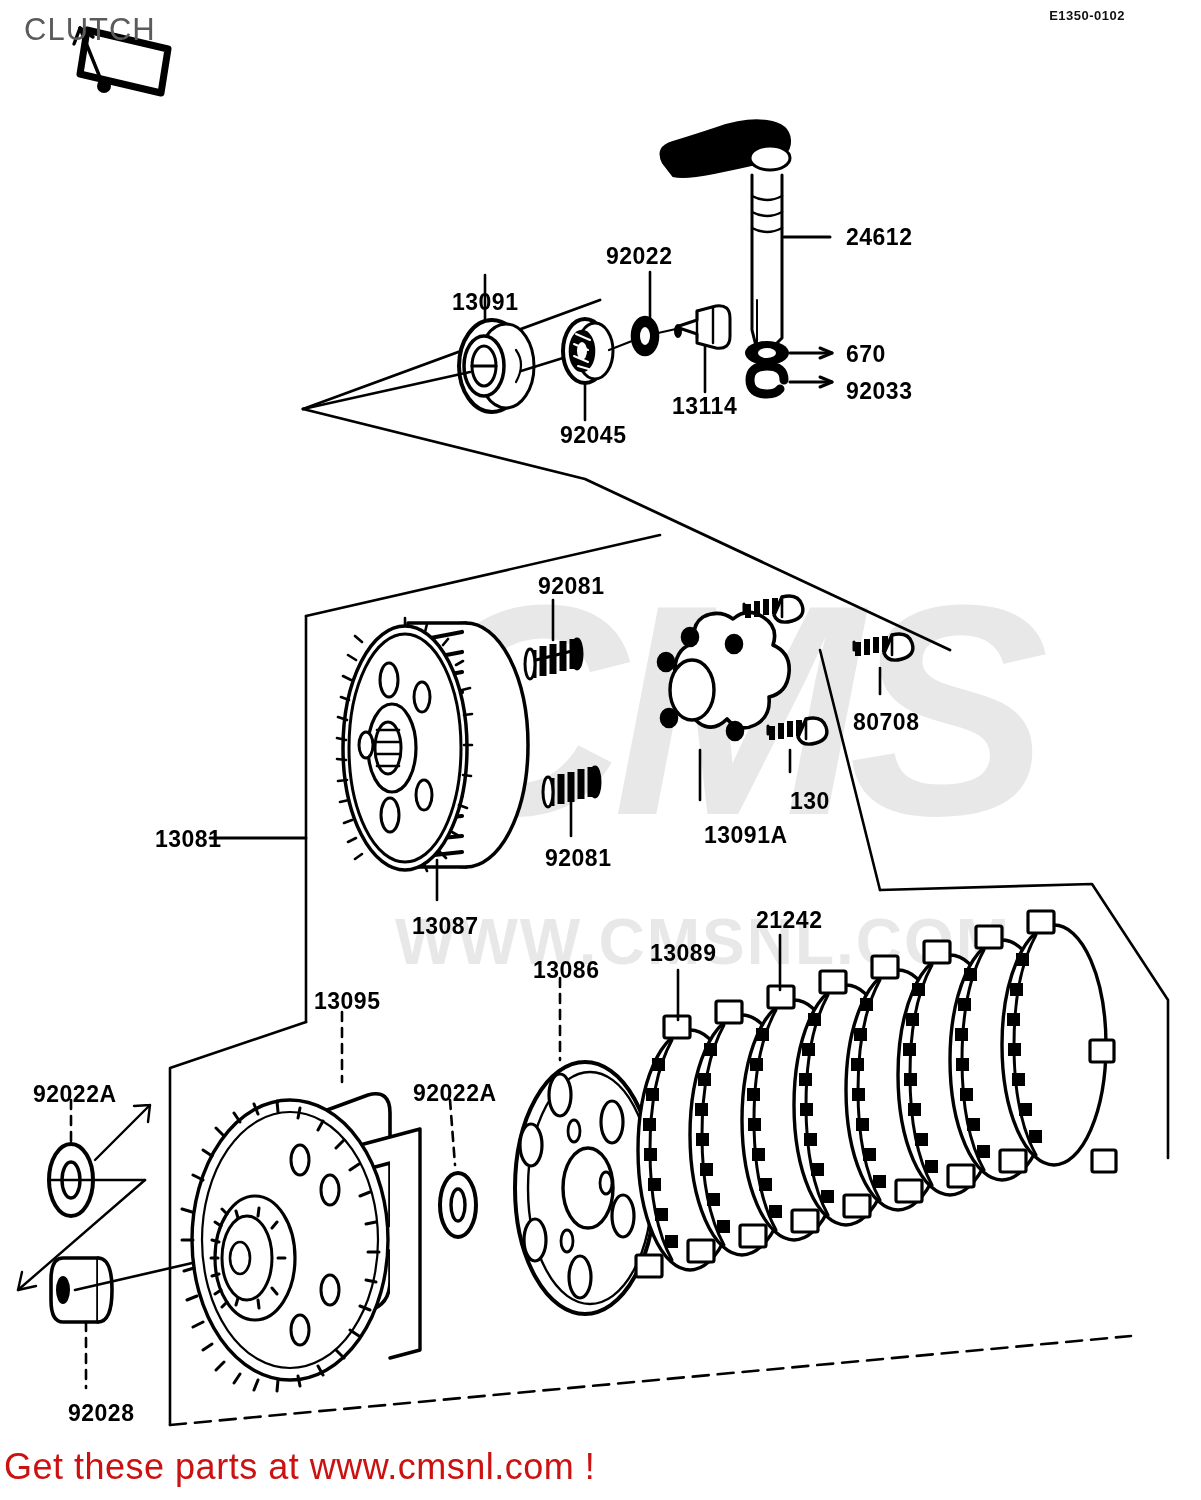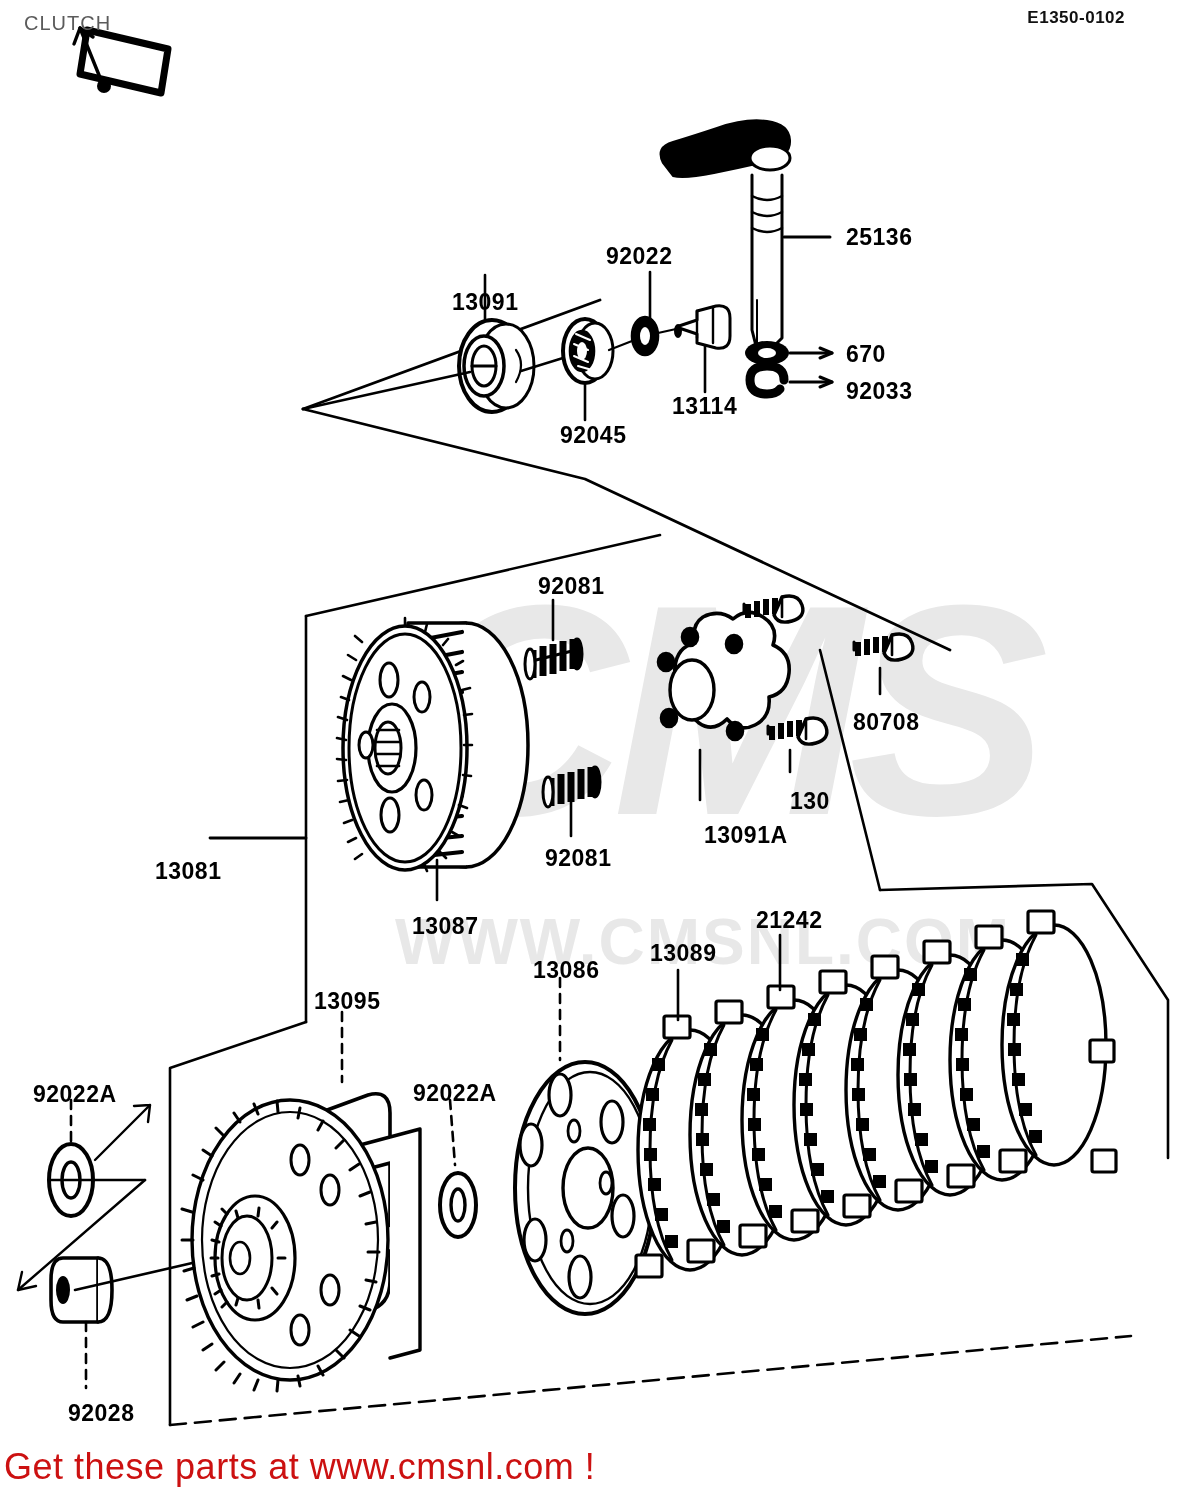--- a/index.html
+++ b/index.html
@@ -3,23 +3,23 @@
 <meta charset="utf-8">
 <style>
   html,body{margin:0;padding:0;background:#ffffff;}
   body{width:1201px;height:1500px;position:relative;overflow:hidden;
        font-family:"Liberation Sans",sans-serif;color:#000;}
   #stage{position:absolute;left:0;top:0;width:1201px;height:1500px;}
   #stage svg{position:absolute;left:0;top:0;}
   .lbl{position:absolute;font-family:"Liberation Sans",sans-serif;
        font-weight:bold;font-size:23px;letter-spacing:0.5px;color:#000;
        white-space:nowrap;}
-  #title{position:absolute;left:24px;top:12px;font-size:20px;
+  #title{position:absolute;left:24px;top:12px;font-size:31px;
          font-weight:normal;color:#5b5b5b;letter-spacing:1px;}
-  #diagcode{position:absolute;right:76px;top:8px;font-size:17px;
+  #diagcode{position:absolute;right:76px;top:8px;font-size:13px;
             font-weight:bold;letter-spacing:0.5px;color:#111;}
   #footer{position:absolute;left:4px;top:1446px;width:1201px;text-align:left;
           font-size:36px;color:#cc1111;font-family:"Liberation Sans",sans-serif;
           letter-spacing:0.5px;}
   #wm{position:absolute;left:400px;top:520px;width:560px;height:470px;
       pointer-events:none;}
   .wm-t{position:absolute;font-family:"Liberation Sans",sans-serif;
         font-weight:bold;color:#e8e8e8;}
 </style>
 </head>
@@ -483,29 +483,29 @@
   </svg>
 
   <div id="title">CLUTCH</div>
   <div id="diagcode">E1350-0102</div>
 
   <div id="callout-layer">
     <div class="lbl" style="left:452px;top:253px;margin-top:36px;">13091</div>
     <div class="lbl" style="left:606px;top:243px;">92022</div>
     <div class="lbl" style="left:560px;top:422px;">92045</div>
     <div class="lbl" style="left:672px;top:393px;">13114</div>
-    <div class="lbl" style="left:846px;top:224px;">25136</div>
+    <div class="lbl" style="left:846px;top:224px;">24612</div>
     <div class="lbl" style="left:846px;top:341px;">670</div>
     <div class="lbl" style="left:846px;top:378px;">92033</div>
     <div class="lbl" style="left:538px;top:573px;">92081</div>
     <div class="lbl" style="left:545px;top:845px;">92081</div>
     <div class="lbl" style="left:668px;top:822px;margin-left:36px;">13091A</div>
     <div class="lbl" style="left:790px;top:788px;">130</div>
     <div class="lbl" style="left:853px;top:709px;">80708</div>
-    <div class="lbl" style="left:155px;top:826px;margin-top:32px;">13081</div>
+    <div class="lbl" style="left:155px;top:826px;">13081</div>
     <div class="lbl" style="left:412px;top:913px;">13087</div>
     <div class="lbl" style="left:533px;top:957px;">13086</div>
     <div class="lbl" style="left:650px;top:940px;">13089</div>
     <div class="lbl" style="left:756px;top:907px;">21242</div>
     <div class="lbl" style="left:314px;top:988px;">13095</div>
     <div class="lbl" style="left:33px;top:1081px;">92022A</div>
     <div class="lbl" style="left:413px;top:1080px;">92022A</div>
     <div class="lbl" style="left:68px;top:1400px;">92028</div>
   </div>
 

